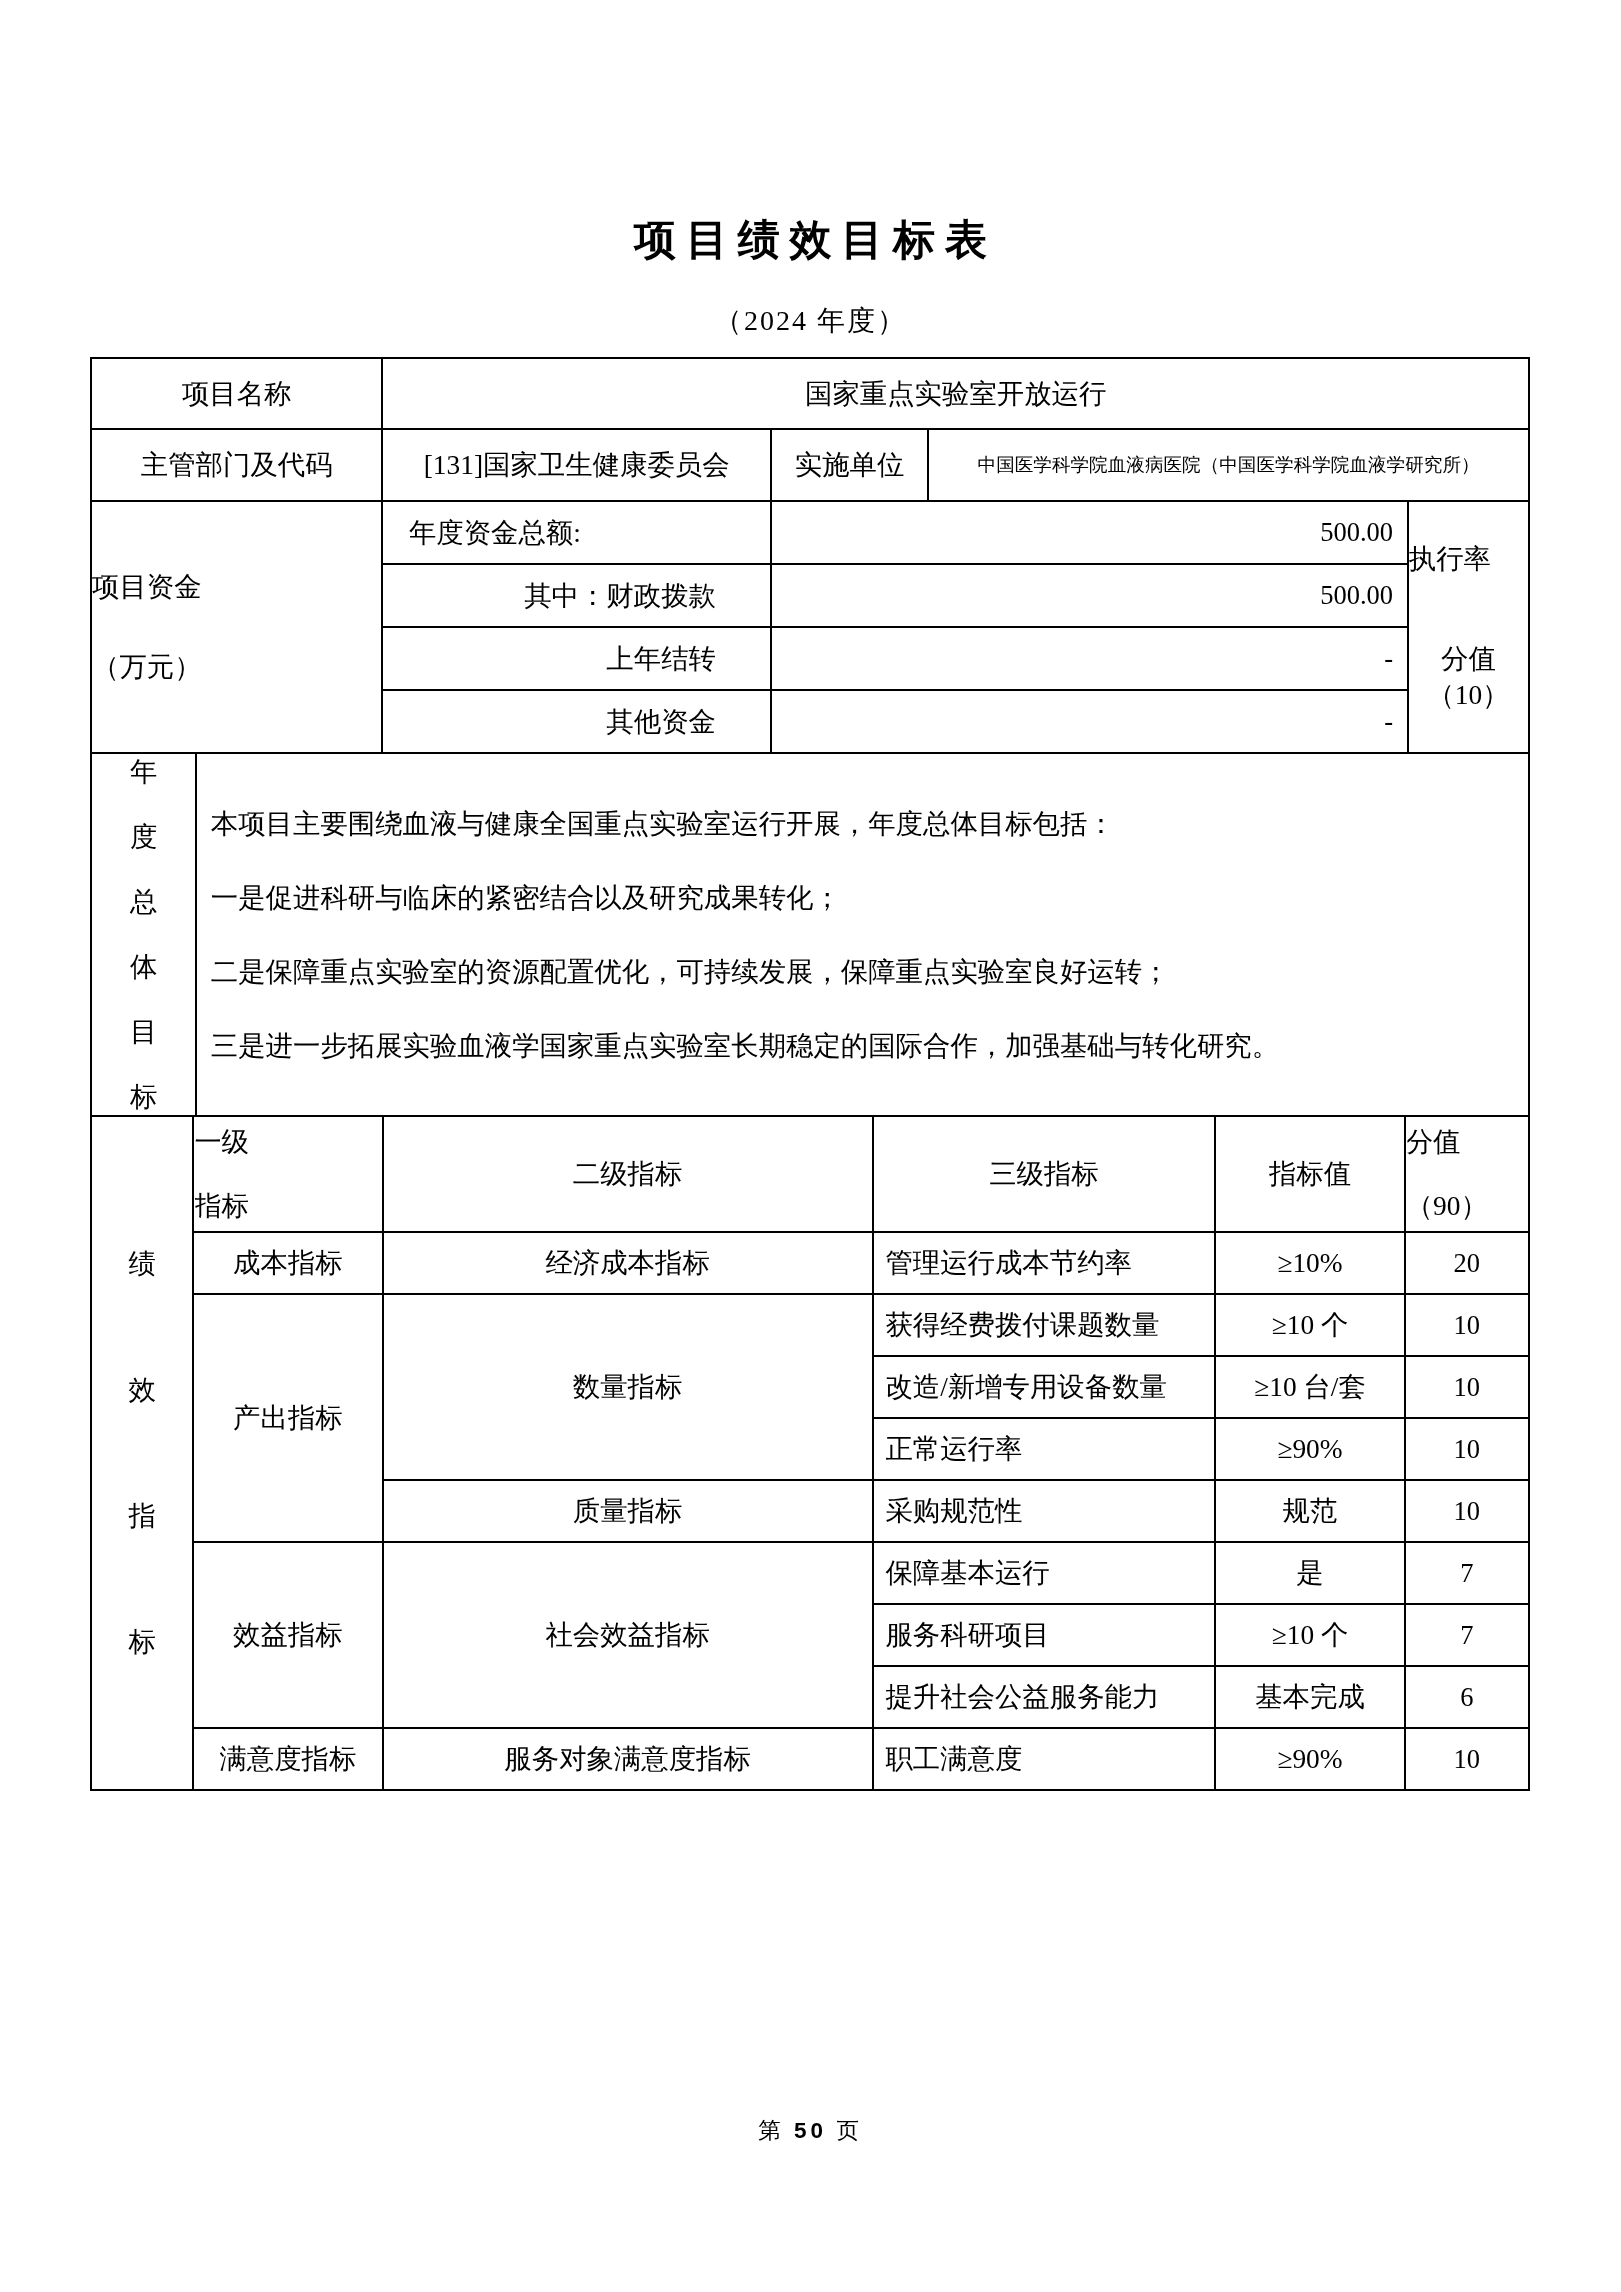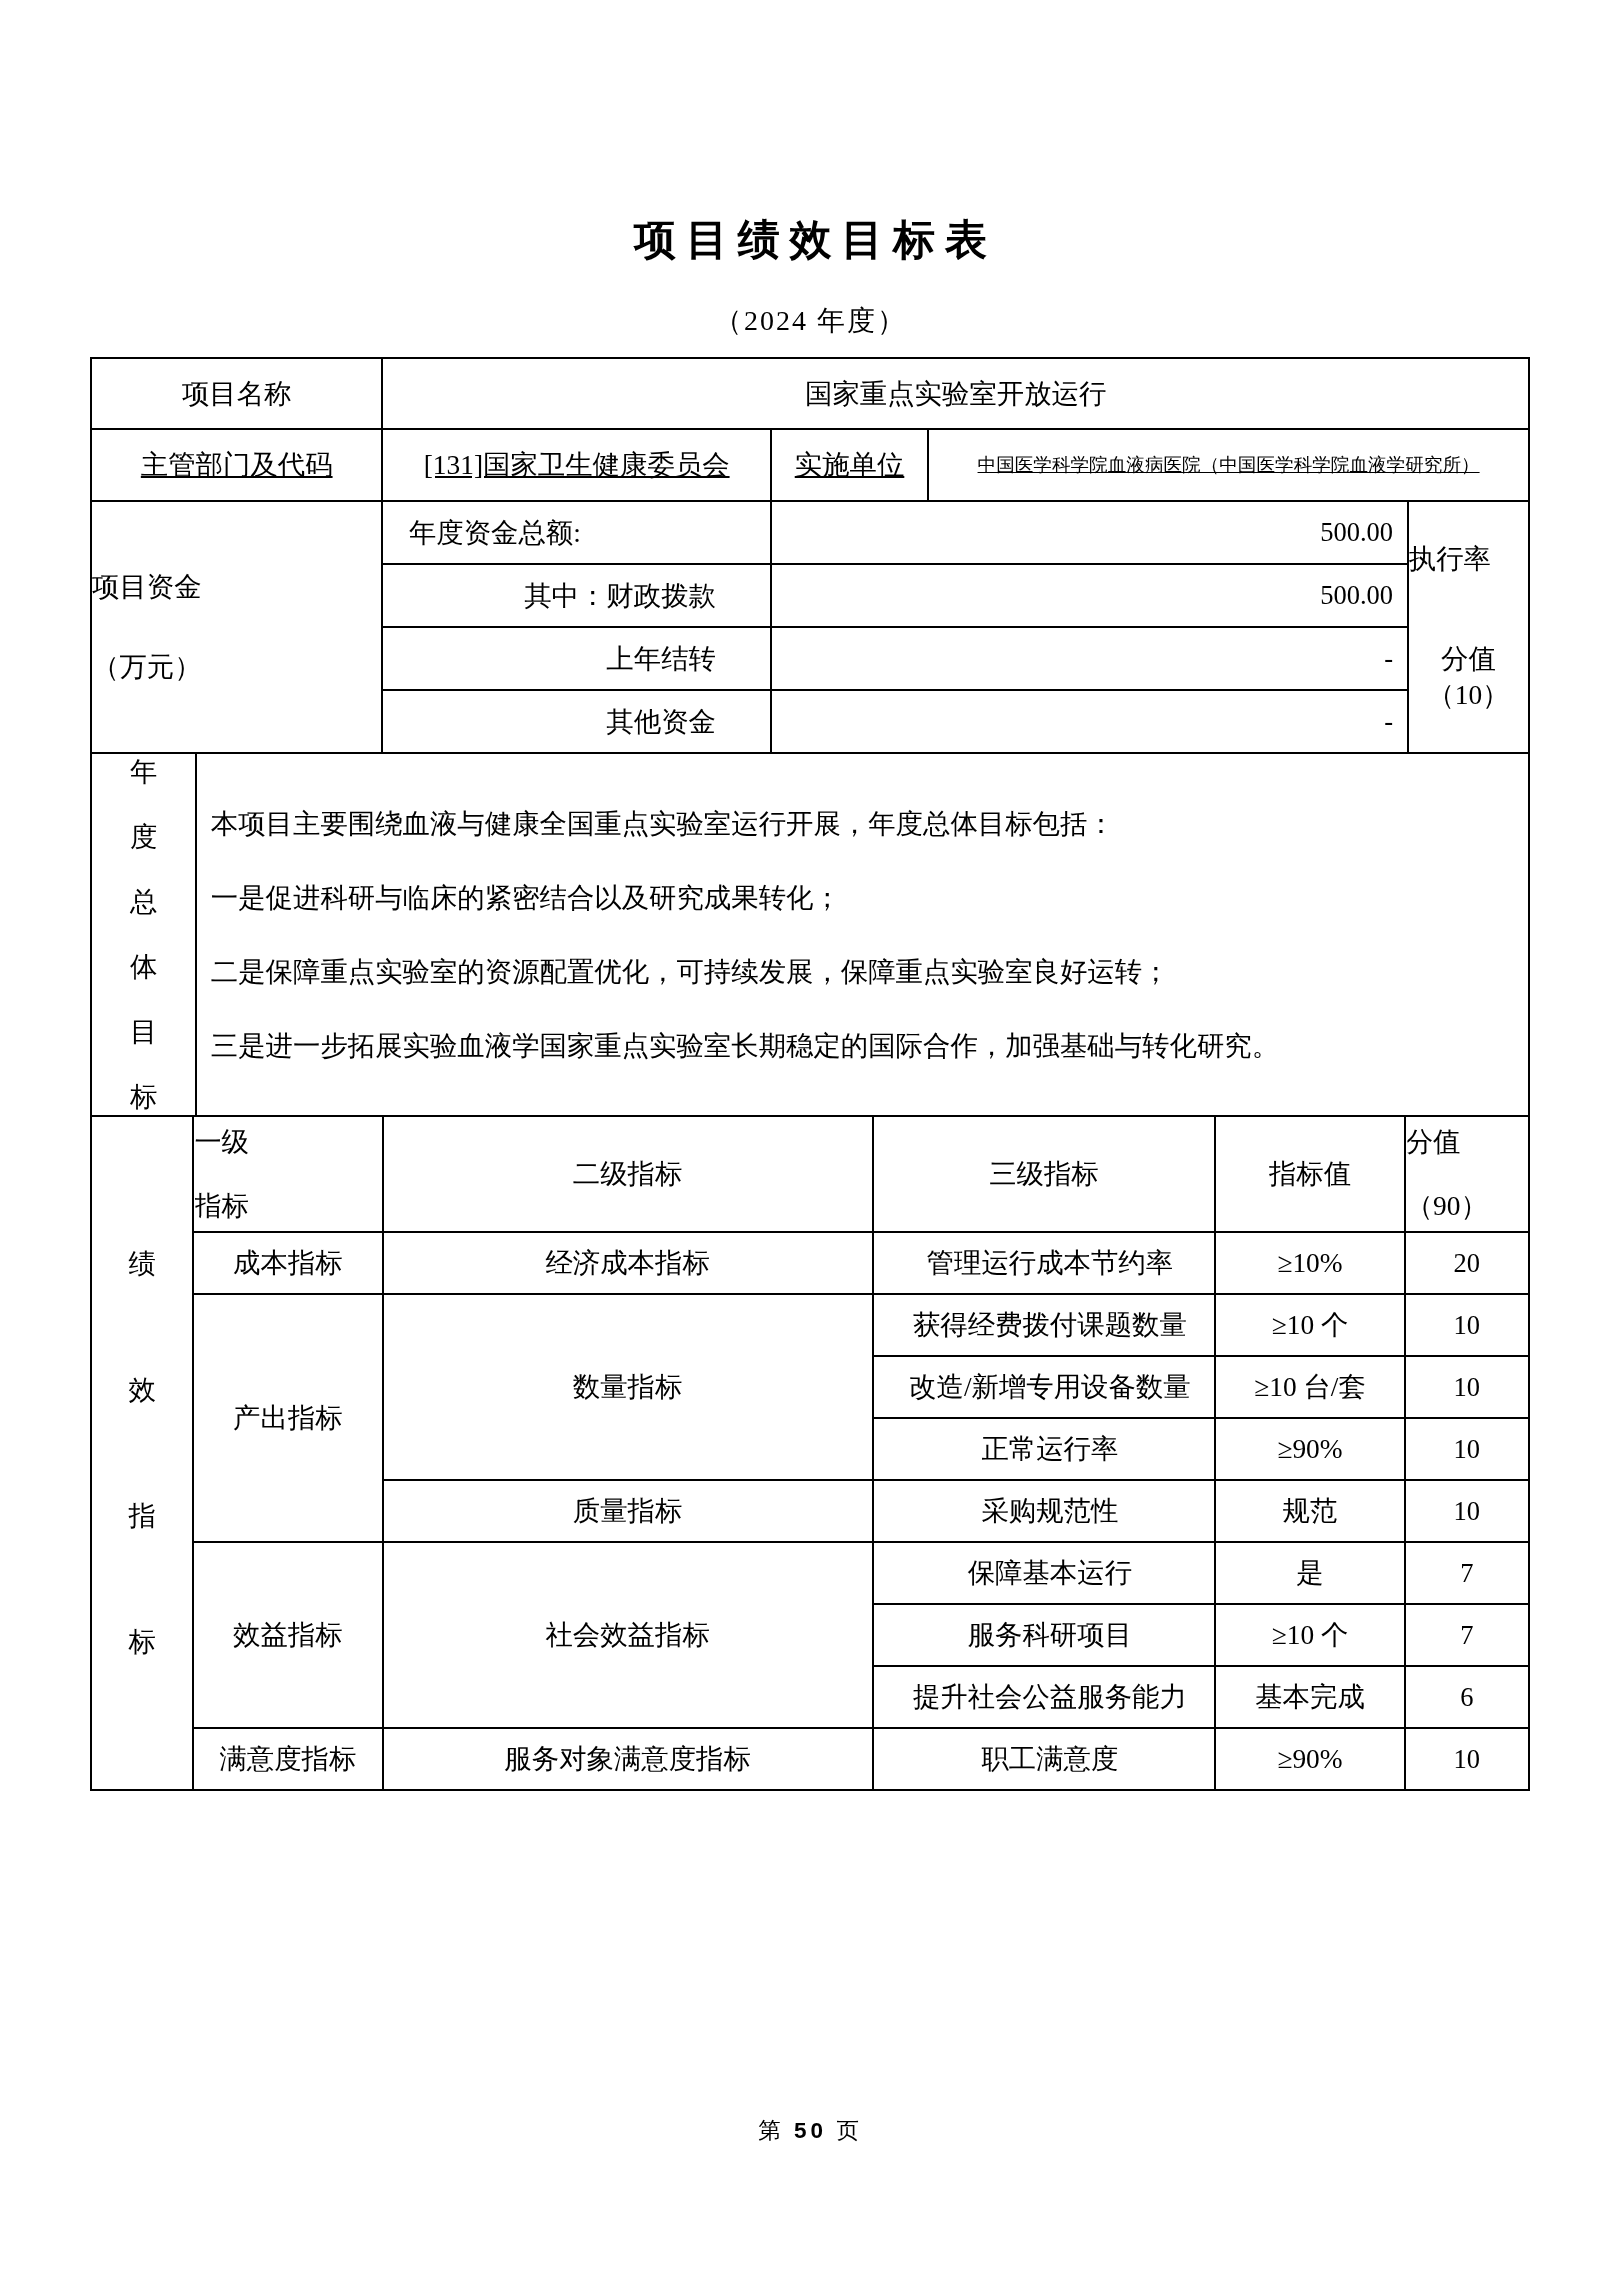--- a/index.html
+++ b/index.html
@@ -16,41 +16,41 @@
     position:absolute;top:302px;left:0;width:100%;text-align:center;
     font-size:28px;letter-spacing:2px;
   }
   .doc{position:absolute;left:90px;top:357px;width:1440px;}
   table{border-collapse:collapse;table-layout:fixed;width:1440px;}
   table+table{margin-top:-2px;}
   td{border:2px solid #000;text-align:center;vertical-align:middle;
      font-size:27.4px;padding:0;overflow:hidden;}
   
   .rowA td{height:69px;border-radius:17px;}
-  .rowB td{height:70px;text-decoration:underline;}
+  .rowB td{height:70px;}
   .small-cell{font-size:18.6px;}
   
   .fund-row td{height:61px;}
   .fund-label-left{text-align:left;padding-left:25.5px;}
   .fund-label-right{text-align:right;padding-right:54px;}
   .fund-value{text-align:right;padding-right:13.7px;font-size:26.5px;}
   .stack{display:flex;flex-direction:column;align-items:flex-start;justify-content:center;}
   .gap45{gap:44px;}
   .gap65{gap:64px;}
   .gap28{gap:27.4px;}
   
   .goal-row td{height:334px;}
   .vlabel{display:flex;flex-direction:column;align-items:center;justify-content:center;height:100%;}
   .vlabel-goal{gap:29px;}
   .vlabel-perf{gap:90px;}
   .goal-text{text-align:left;padding:5.9px 23.5px 5.9px 13.7px;line-height:74px;margin-top:45px;}
   
   .ind-header td{height:114px;border-radius:30px;}
   .ind-row td{height:60px;}
-  .lv3{text-align:center;padding-left:11.8px;}
+  .lv3{text-align:left;padding-left:11.8px;}
   .score{font-size:26.5px;}
   .page-footer{
     position:absolute;top:2115px;left:0;width:100%;text-align:center;
     font-size:22.5px;letter-spacing:3.9px;
   }
   .page-footer .num{
     font-family:"Liberation Sans","DejaVu Sans",sans-serif;font-weight:600;
   }
 </style>
 </head>

